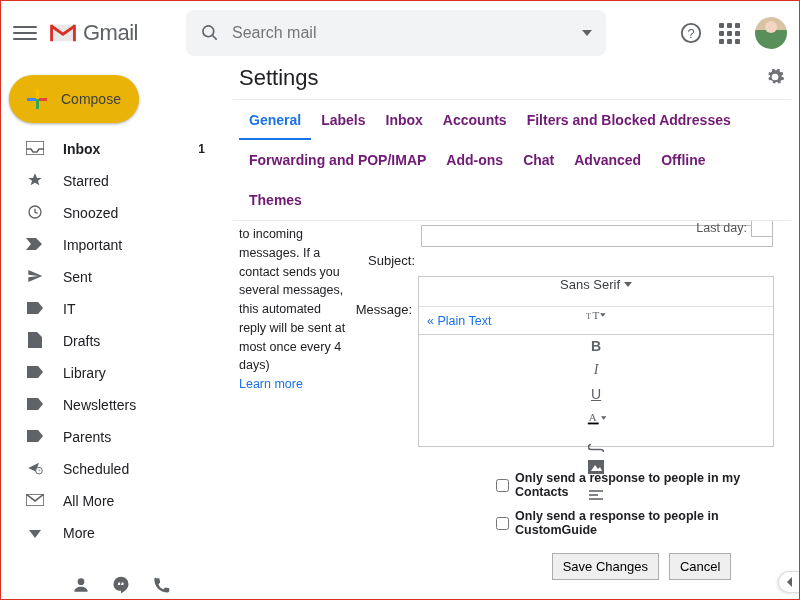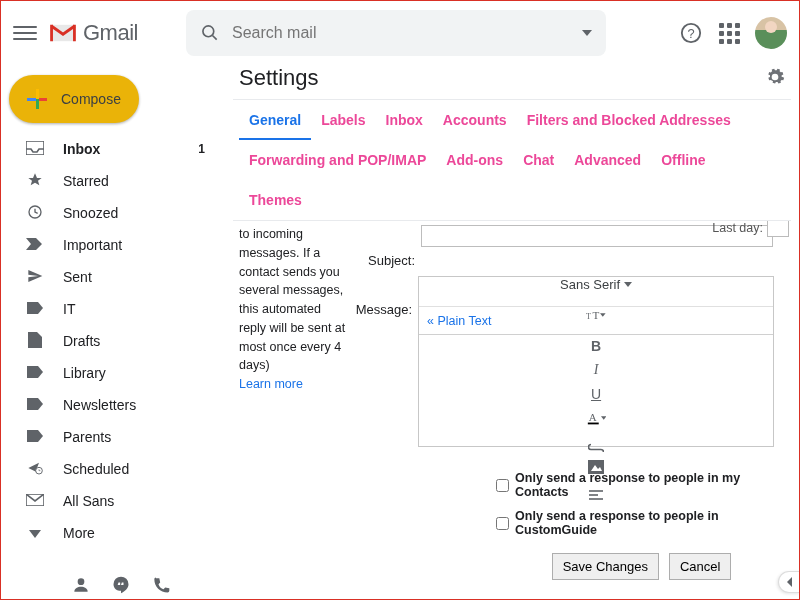--- a/index.html
+++ b/index.html
@@ -36,32 +36,32 @@
 .nav-item.active { font-weight: 700; }
 .nav-item .count { margin-left: auto; font-size: 12px; }
 
 
 .main { position: absolute; top: 64px; left: 232px; right: 8px; bottom: 12px; display: flex; flex-direction: column; }
 .settings-hd { display: flex; align-items: center; padding: 0 6px 8px 6px; }
 .settings-hd h1 { font-size: 22px; font-weight: 400; color: #202124; }
 .gear { margin-left: auto; cursor: pointer; color: #5f6368; }
 .tabs { border-bottom: 1px solid #e8eaed; border-top: 1px solid #e8eaed; padding: 0 6px; }
 .tabs-row { display: flex; flex-wrap: wrap; }
-.tab { padding: 12px 10px 10px; font-size: 14px; color: #ec4899; cursor: pointer; border-bottom: 2px solid transparent; font-weight: 700; }
+.tab { padding: 12px 10px 10px; font-size: 14px; color: #701a75; cursor: pointer; border-bottom: 2px solid transparent; font-weight: 700; }
 .tab.active { color: #1a73e8; border-bottom-color: #1a73e8; }
 
 .content { flex: 1; padding: 4px 6px 0 6px; position: relative; overflow: hidden; }
 .vac-row { display: flex; }
 .vac-desc { width: 108px; font-size: 12.5px; line-height: 1.5; color: #202124; }
 .vac-desc a { color: #1a73e8; text-decoration: none; cursor: pointer; }
 .vac-fields { margin-left: 8px; flex: 1; font-size: 13px; }
 .frow { display: flex; margin-bottom: 6px; }
 .flabel { width: 66px; text-align: right; padding-right: 6px; font-weight: 400; margin-top: 28px; }
 .finput input[type=text] { width: 352px; height: 22px; border: 1px solid #bdbdbd; padding: 0 4px; }
-.lastday { position: absolute; top: -2px; right: 2px; font-size: 12.5px; color: #555; display: flex; align-items: center; gap: 4px; }
+.lastday { position: absolute; top: -2px; right: 18px; font-size: 12.5px; color: #555; display: flex; align-items: center; gap: 4px; }
 .lastday input { width: 22px; height: 18px; border: 1px solid #bbb; }
 
 .editor { border: 1px solid #c7c7c7; width: 356px; margin-top: 2px; }
 .toolbar { height: 30px; display: flex; align-items: center; padding: 0 6px; gap: 8px; border-bottom: 1px solid #e0e0e0; background: #fff; flex-direction: column; }
 .font-sel { display: flex; align-items: center; color: #3c4043; font-size: 13px; gap: 4px; padding: 0 4px; cursor: pointer; }
 .tb-sep { width: 1px; height: 18px; background: #e0e0e0; }
 .tb-btn { width: 20px; height: 20px; display: flex; align-items: center; justify-content: center; cursor: pointer; color: #5f6368; font-family: "Times New Roman", serif; font-size: 14px; }
 .tb-btn.bold { font-weight: 900; font-family: Arial; }
 .tb-btn.italic { font-style: italic; }
 .tb-btn.underline { text-decoration: underline; font-family: Arial; }
@@ -213,21 +213,21 @@
               <circle cx="18" cy="16" r="5" fill="#fff" stroke="#5f6368" stroke-width="1.4"></circle>
               <path d="M18 14v2h2" stroke="#5f6368" fill="none"></path>
             </svg></span>
           <span>Scheduled</span>
         </div>
         <div class="nav-item">
           <span class="ni-icon"><svg width="18" height="12" viewBox="0 0 18 12">
               <rect x="0" y="0" width="18" height="12" fill="none" stroke="#5f6368" stroke-width="1.6"></rect>
               <path d="M0 0l9 7 9-7" fill="none" stroke="#5f6368" stroke-width="1.6"></path>
             </svg></span>
-          <span>All Sans</span>
+          <span>All More</span>
         </div>
         <div class="nav-item">
           <span class="ni-icon"><svg width="12" height="8" viewBox="0 0 12 8">
               <path fill="#5f6368" d="M0 0l6 8 6-8z"></path>
             </svg></span>
           <span>More</span>
         </div>
       </div>
   </div>
 

